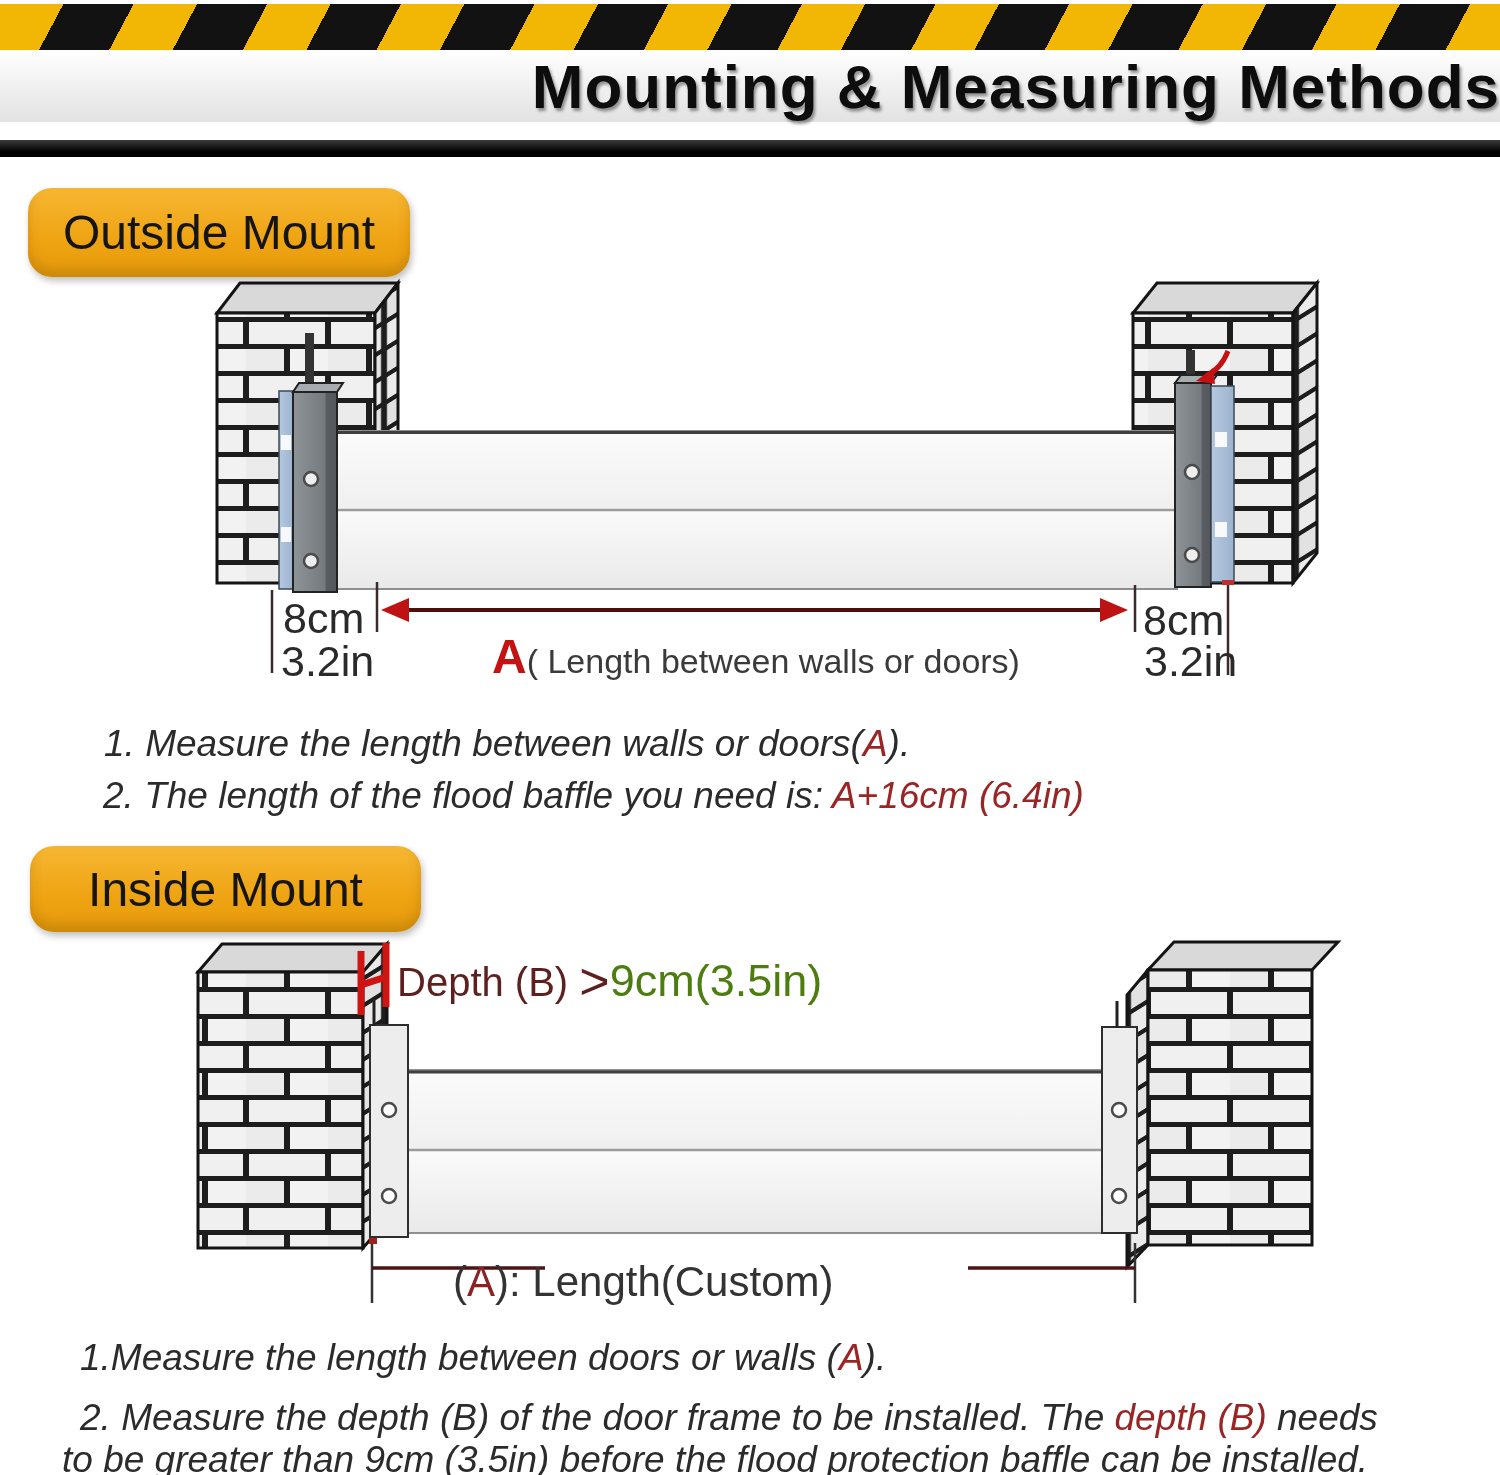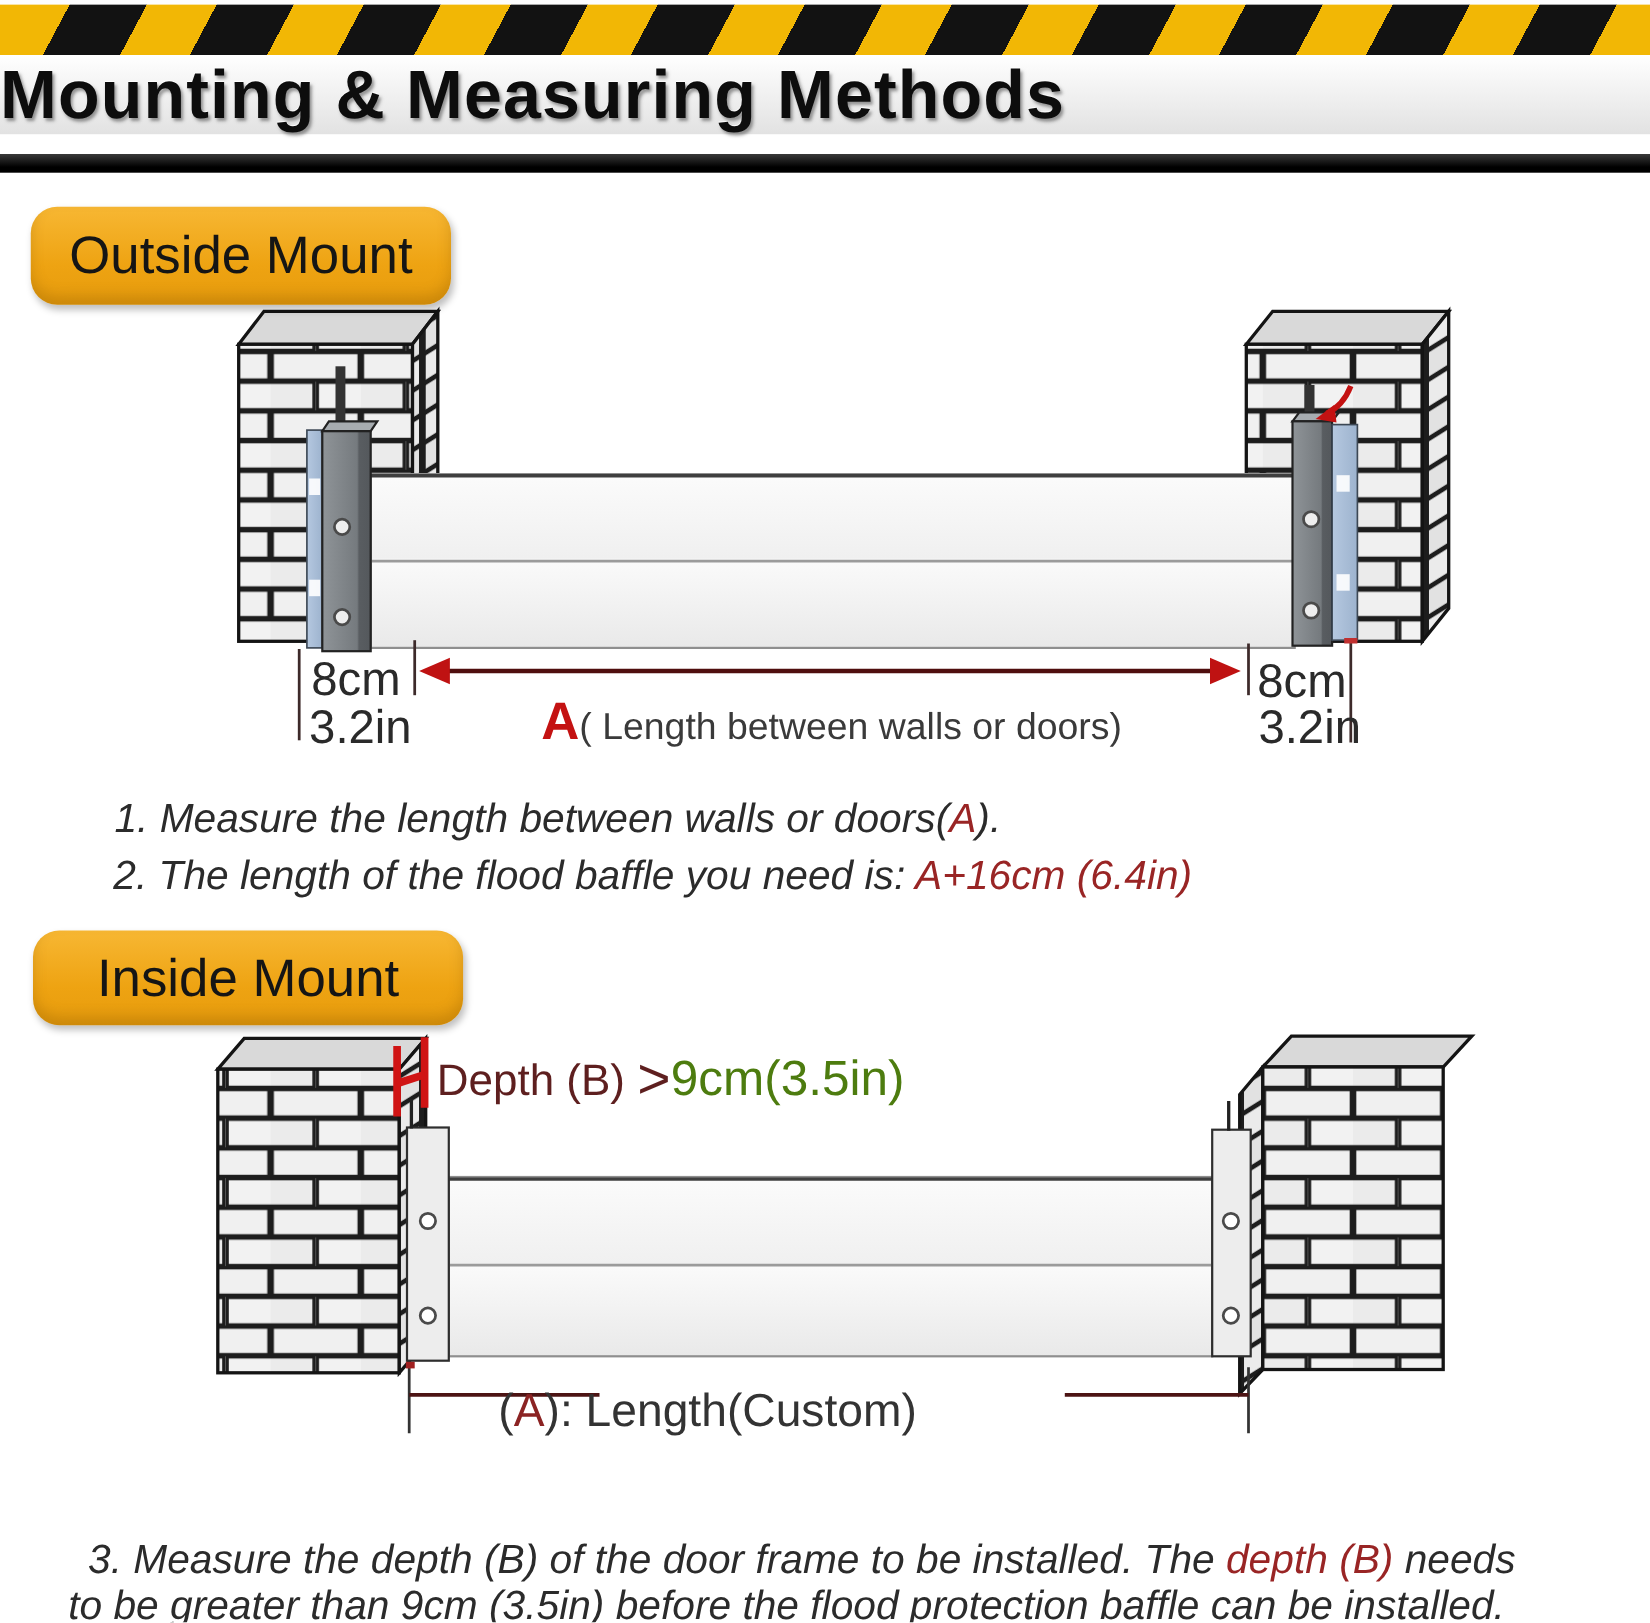--- a/index.html
+++ b/index.html
@@ -5,21 +5,21 @@
   html,body{margin:0;padding:0;background:#fff;}
   .page{position:relative;width:1500px;height:1475px;background:#fff;overflow:hidden;
         font-family:"Liberation Sans",sans-serif;color:#262626;}
   .abs{position:absolute;}
   
   .hazard{left:0;top:0;width:1500px;height:50px;
           background:repeating-linear-gradient(118deg,#f2b705 0 56px,#121212 56px 118px);
           border-top:4px solid #fdfdfd;box-sizing:border-box;z-index:2;}
   .title-band{left:0;top:50px;width:1500px;height:72px;
               background:linear-gradient(#ffffff,#e2e2e2);
-              display:flex;align-items:center;justify-content:flex-start;z-index:2;}
+              display:flex;align-items:center;justify-content:flex-end;z-index:2;}
   .title-band h1{margin:0;font-size:62px;font-weight:bold;letter-spacing:1px;color:#0d0d0d;
                  text-shadow:2px 3px 3px rgba(70,70,70,.55), 0 -1px 0 #fff;}
   .title-underbar{left:0;top:140px;width:1500px;height:17px;
                   background:linear-gradient(#3a3a3a,#000 70%);z-index:2;}
   
   .badge{display:flex;align-items:center;justify-content:center;
          background:linear-gradient(180deg,#f7b733,#eea312 60%,#e79c0d);
          border-radius:24px;color:#151515;font-size:48px;
          box-shadow:inset 0 -8px 12px rgba(140,90,0,.30), 2px 4px 7px rgba(0,0,0,.25);z-index:4;}
   .badge-outside{left:28px;top:188px;width:382px;height:89px;}
@@ -229,20 +229,23 @@
   </svg>
 
   <div class="abs depth-label" style="left:397px;top:951px;">
     <span class="depth-name">Depth (B) </span><span class="depth-gt">&gt;</span><span class="depth-value">9cm(3.5in)</span>
   </div>
 
   <div class="abs inside-span" style="left:453px;top:1258px;width:600px;">
     <span>(</span><span class="var-a">A</span><span>): Length(Custom)</span>
   </div>
 
+  <div class="abs step" style="left:80px;top:1336px;">
+    <span>1.Measure the length between doors or walls (</span><span class="hl">A</span><span>).</span>
+  </div>
   <div class="abs step" style="left:80px;top:1396px;">
-    <span>3. Measure the depth (B) of the door frame to be installed. The </span><span class="hl">depth (B)</span><span> needs</span>
+    <span>2. Measure the depth (B) of the door frame to be installed. The </span><span class="hl">depth (B)</span><span> needs</span>
   </div>
   <div class="abs step" style="left:62px;top:1438px;">
     <span>to be greater than 9cm (3.5in) before the flood protection baffle can be installed.</span>
   </div>
 
 </div>
 
 </body></html>

